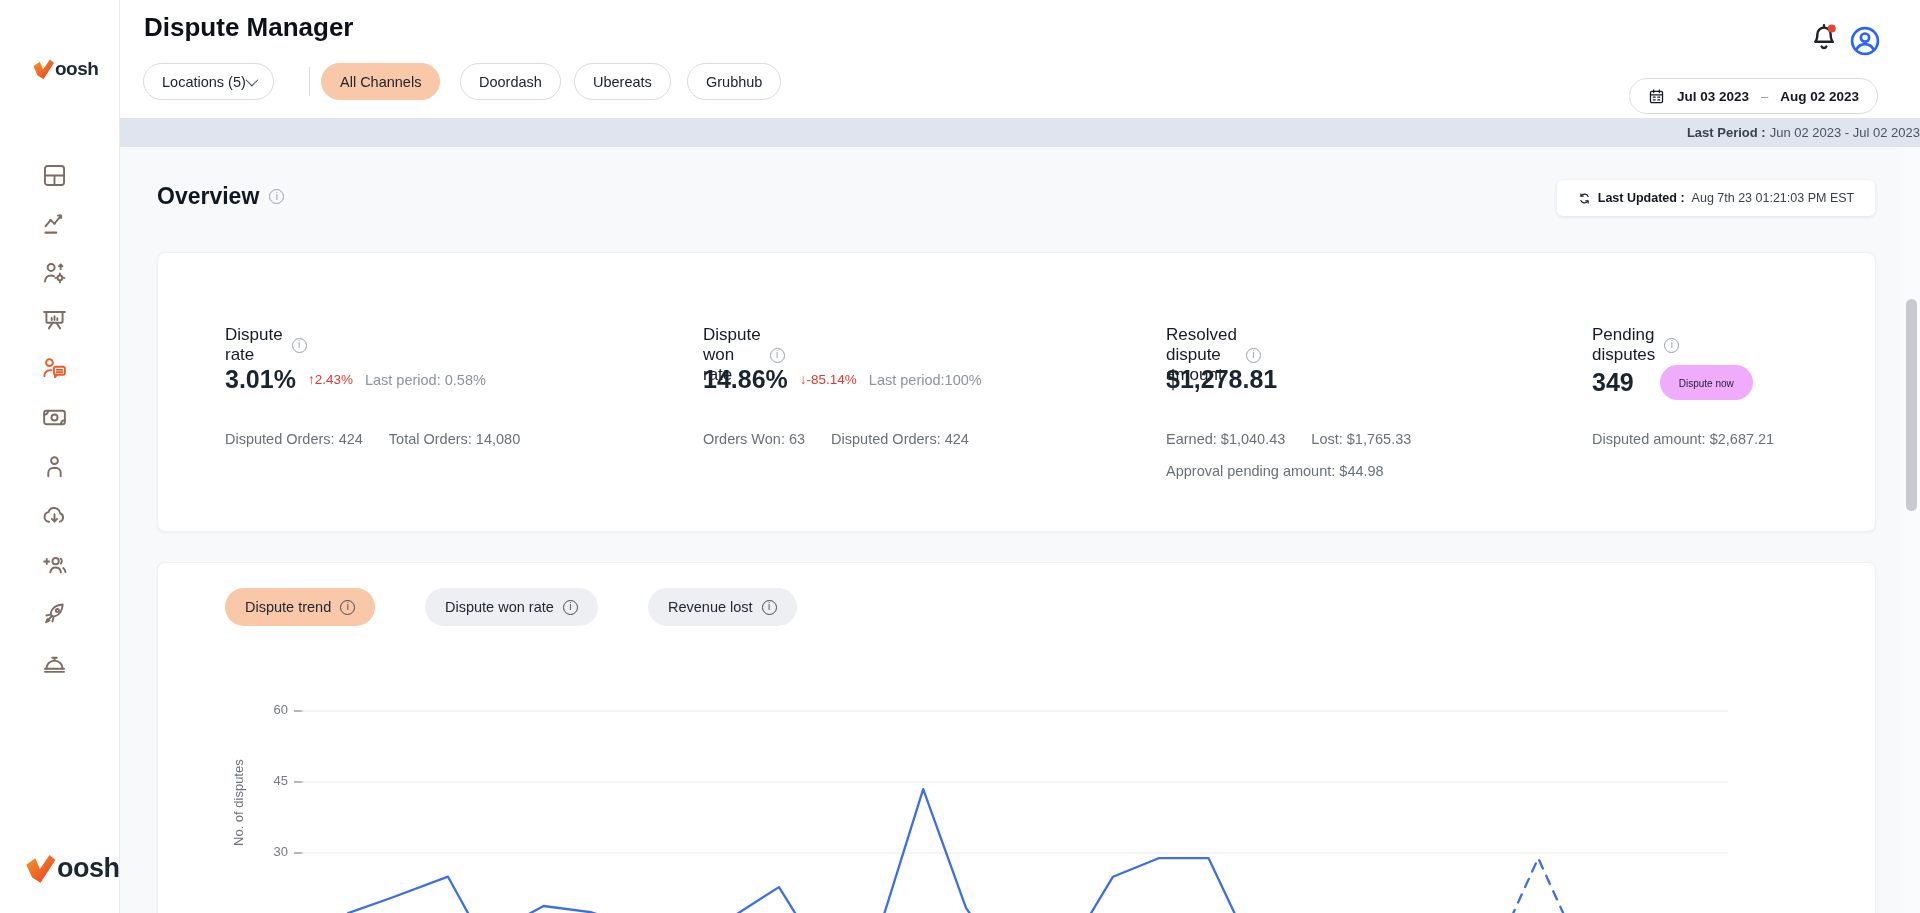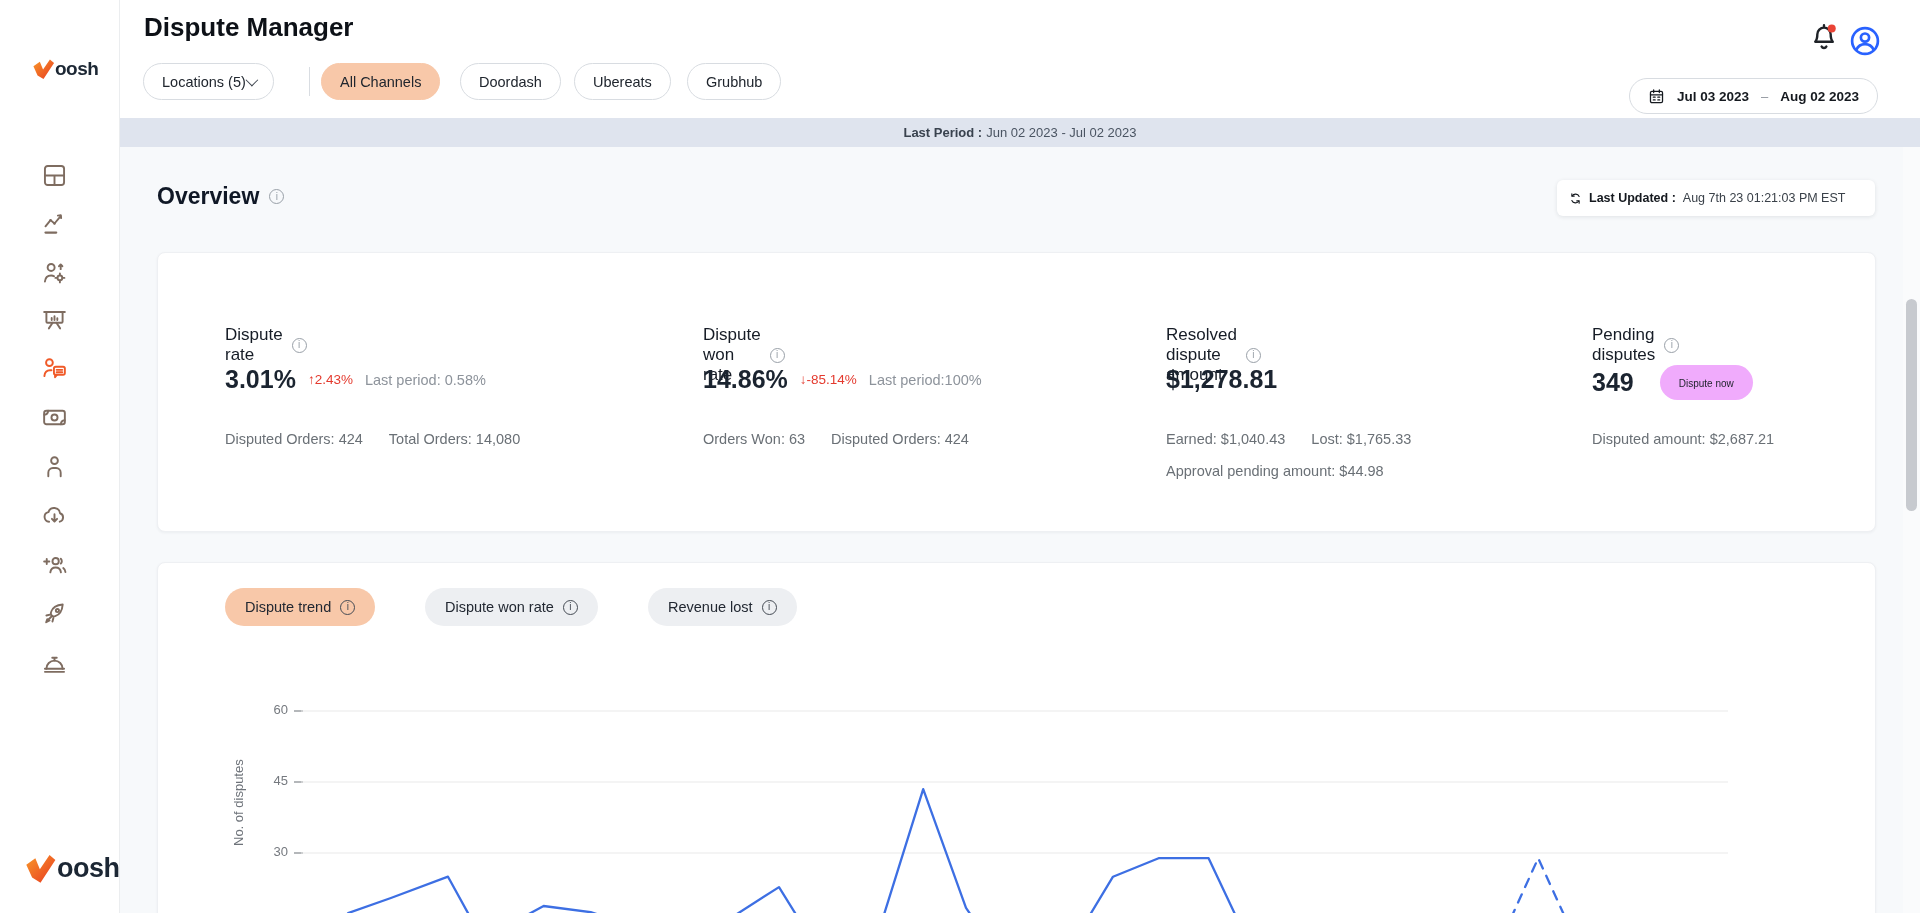--- a/index.html
+++ b/index.html
@@ -37,34 +37,34 @@
   .chev { width:9px; height:9px; border-right:1.6px solid #3c434c; border-bottom:1.6px solid #3c434c; transform:rotate(45deg) translateY(-2px); }
 
   #date-pill { position:absolute; left:1509px; top:64px; height:36px; display:flex; align-items:center; gap:12px;
                border:1px solid #d8dce1; border-radius:18px; padding:0 18px; background:#fff; cursor:pointer;margin-top:14px; }
   #date-pill .dtxt { font-size:13.5px; font-weight:700; color:#15191f; }
   #date-pill .dsep { font-size:13px; color:#8d939b; }
   #date-pill svg { width:17px; height:17px; color:#15191f; }
 
   
   #banner { position:absolute; left:120px; top:118px; right:0; height:29px; background:#dfe4ee; font-size:13px;
-            display:flex; align-items:center; justify-content:center; color:#4a5462; }
+            display:flex; align-items:center; justify-content:flex-end; color:#4a5462; }
   #banner b { color:#39424e; margin-right:4px; }
 
   
   #content { position:absolute; left:120px; top:147px; right:0; bottom:0; background:#f7f9fb; overflow:hidden; }
   #overview-title { position:absolute; left:37px; top:36px; font-size:23px; font-weight:700; color:#101826; display:flex; align-items:center; gap:10px; }
   .info-icon { width:15px; height:15px; border:1.2px solid #99a0a8; border-radius:50%; color:#99a0a8;
                display:inline-flex; align-items:center; justify-content:center; font-size:10px; font-weight:400; flex:0 0 auto; }
   .info-icon::after { content:"i"; line-height:1; }
   .info-icon.dark { border-color:#454b54; color:#454b54; }
 
   #last-updated { position:absolute; left:1437px; top:33px; width:318px; height:36px; background:#fff; border-radius:6px;
                   box-shadow:0 1px 4px rgba(15,25,40,.10); display:flex; align-items:center; gap:7px; padding:0 12px;
-                  font-size:12.5px; color:#3a4149; }
+                  font-size:12.5px; color:#3a4149;justify-content:center; }
   #last-updated b { color:#14181e; }
   #last-updated svg { width:13px; height:13px; color:#14181e; flex:0 0 auto; }
 
   .card { position:absolute; background:#fff; border:1px solid #eef0f3; border-radius:8px; box-shadow:0 1px 3px rgba(20,30,50,.05); }
   #metrics-card { left:37px; top:105px; width:1719px; height:280px; }
   .metric { position:absolute; top:0; height:100%; }
   .metric-title { position:absolute; top:72px; display:flex; align-items:center; gap:9px; font-size:17px; color:#161c26; }
   .metric-valuerow { position:absolute; top:112px; display:flex; align-items:center; gap:12px; white-space:nowrap; }
   .metric-value { font-size:25px; font-weight:700; color:#1b2430; }
   .metric-change { font-size:13.5px; color:#e43a2e; font-weight:500; }

